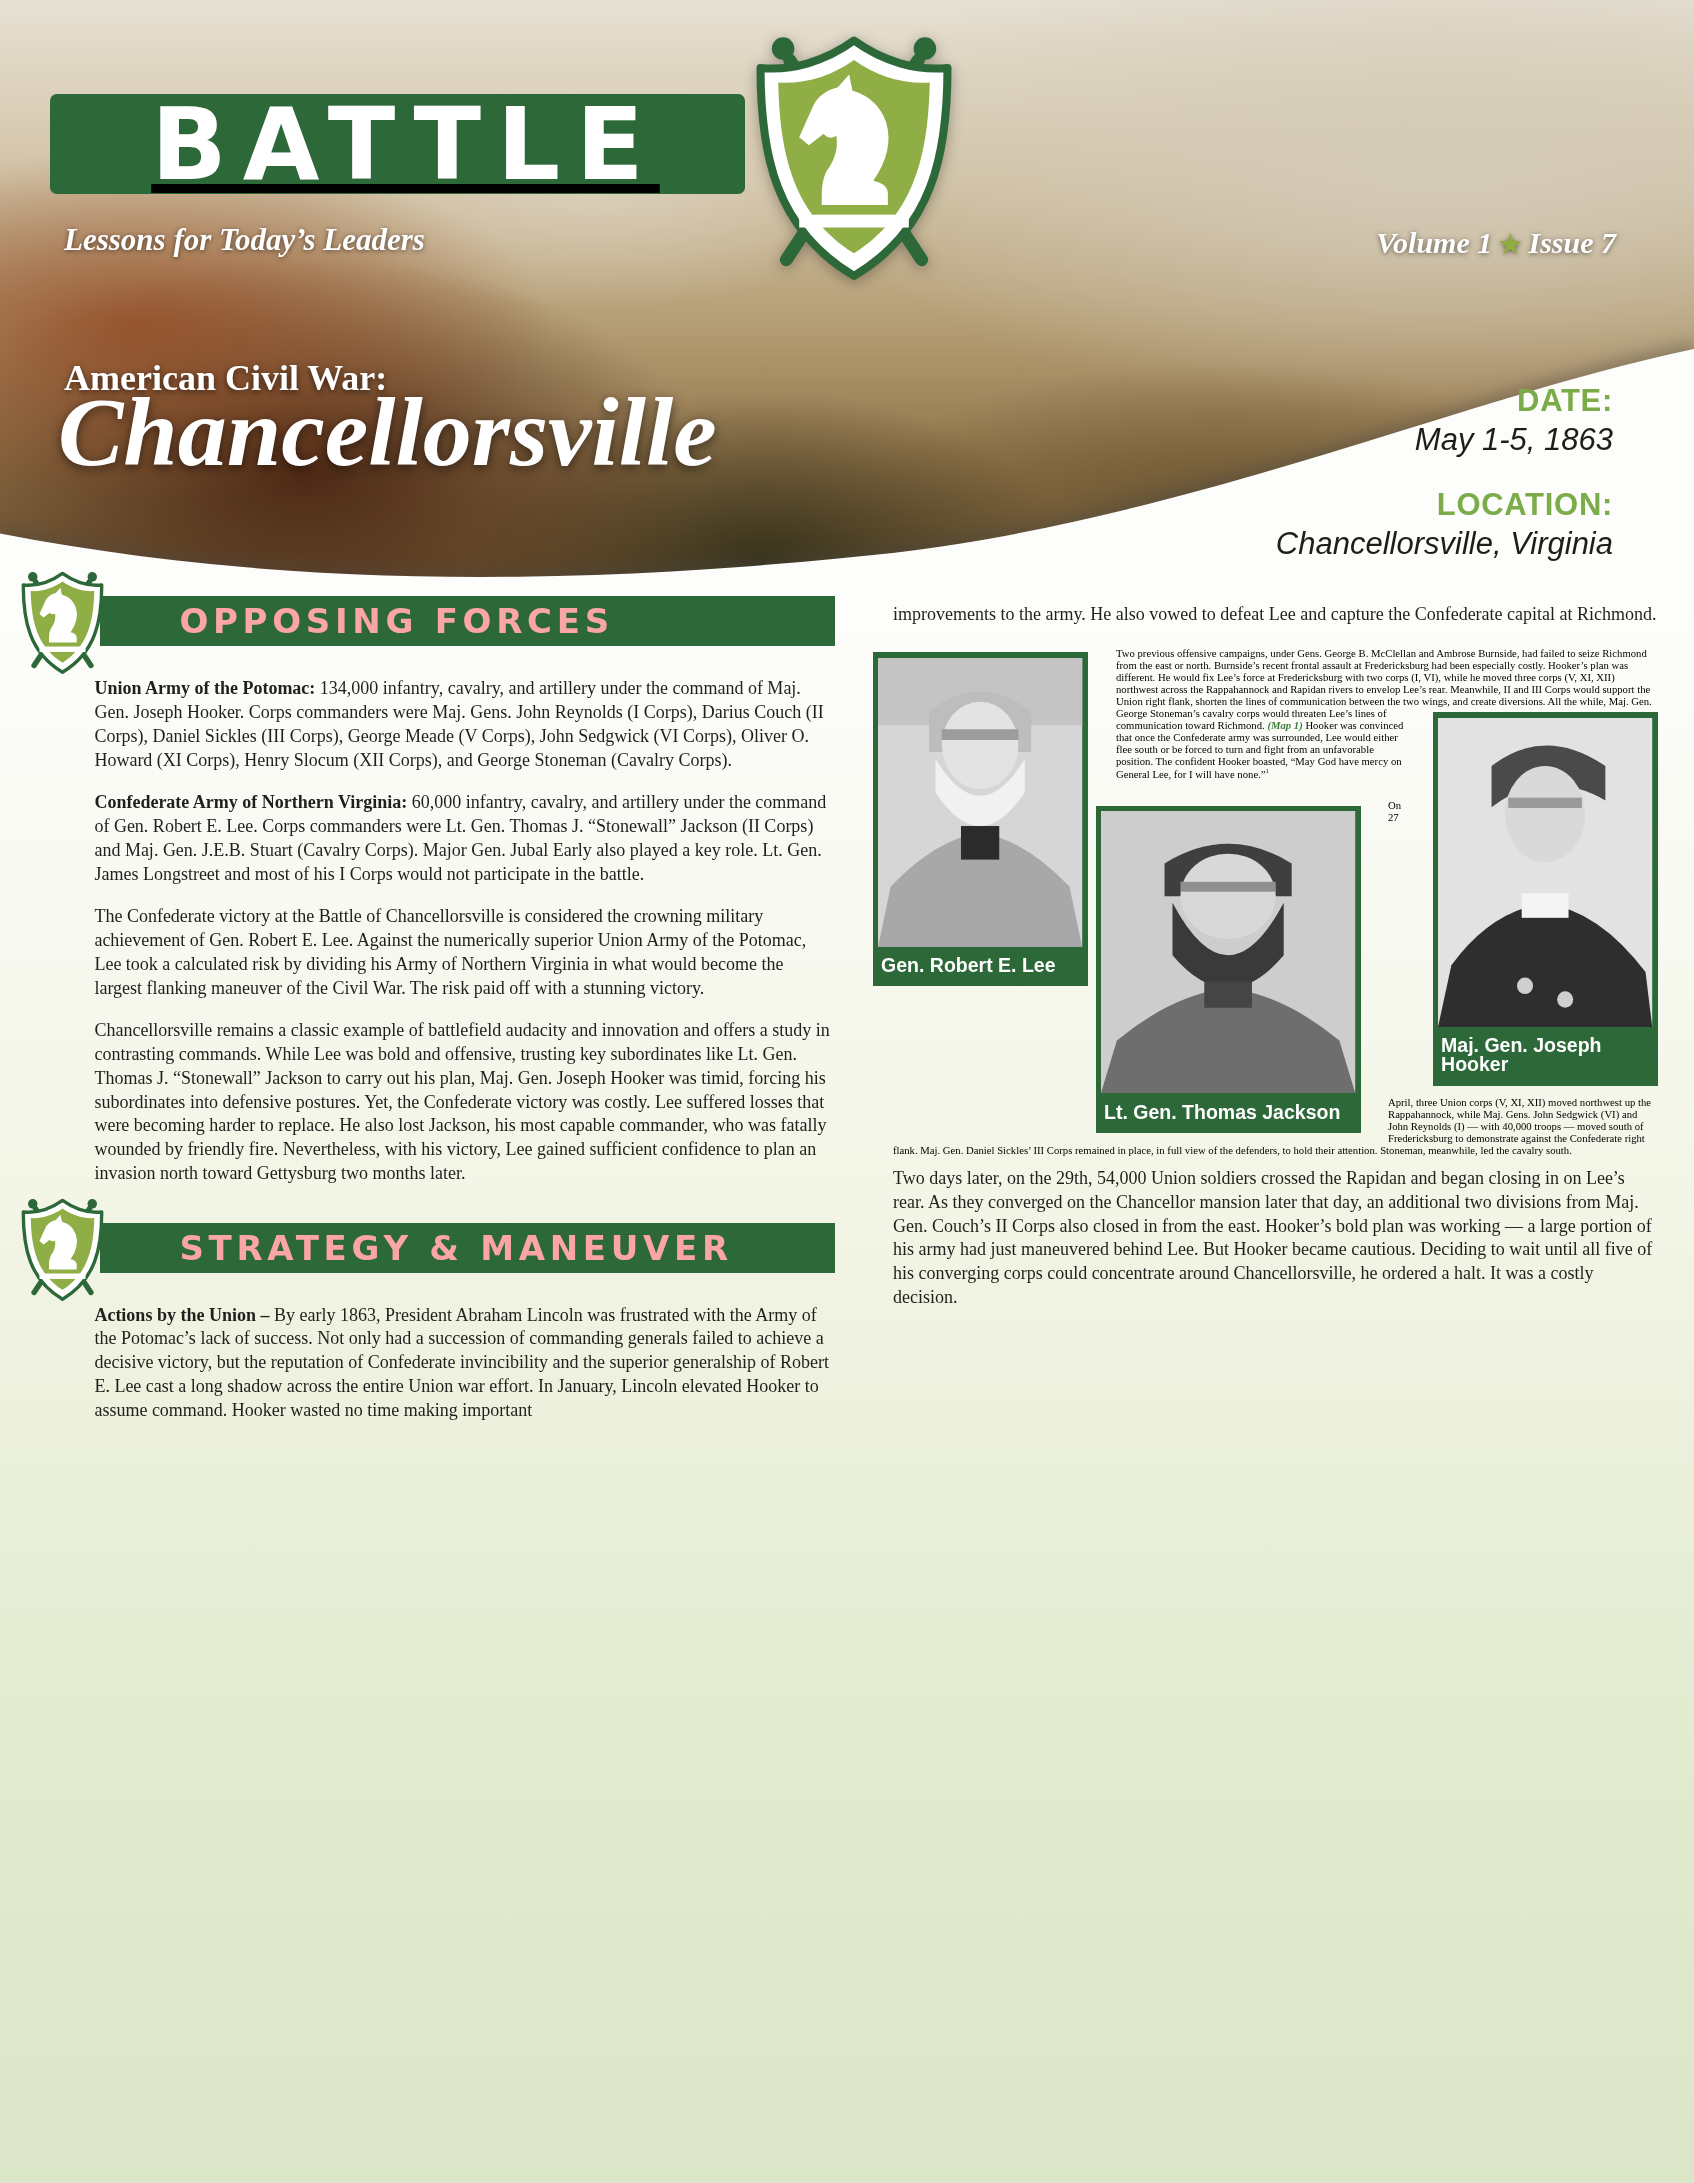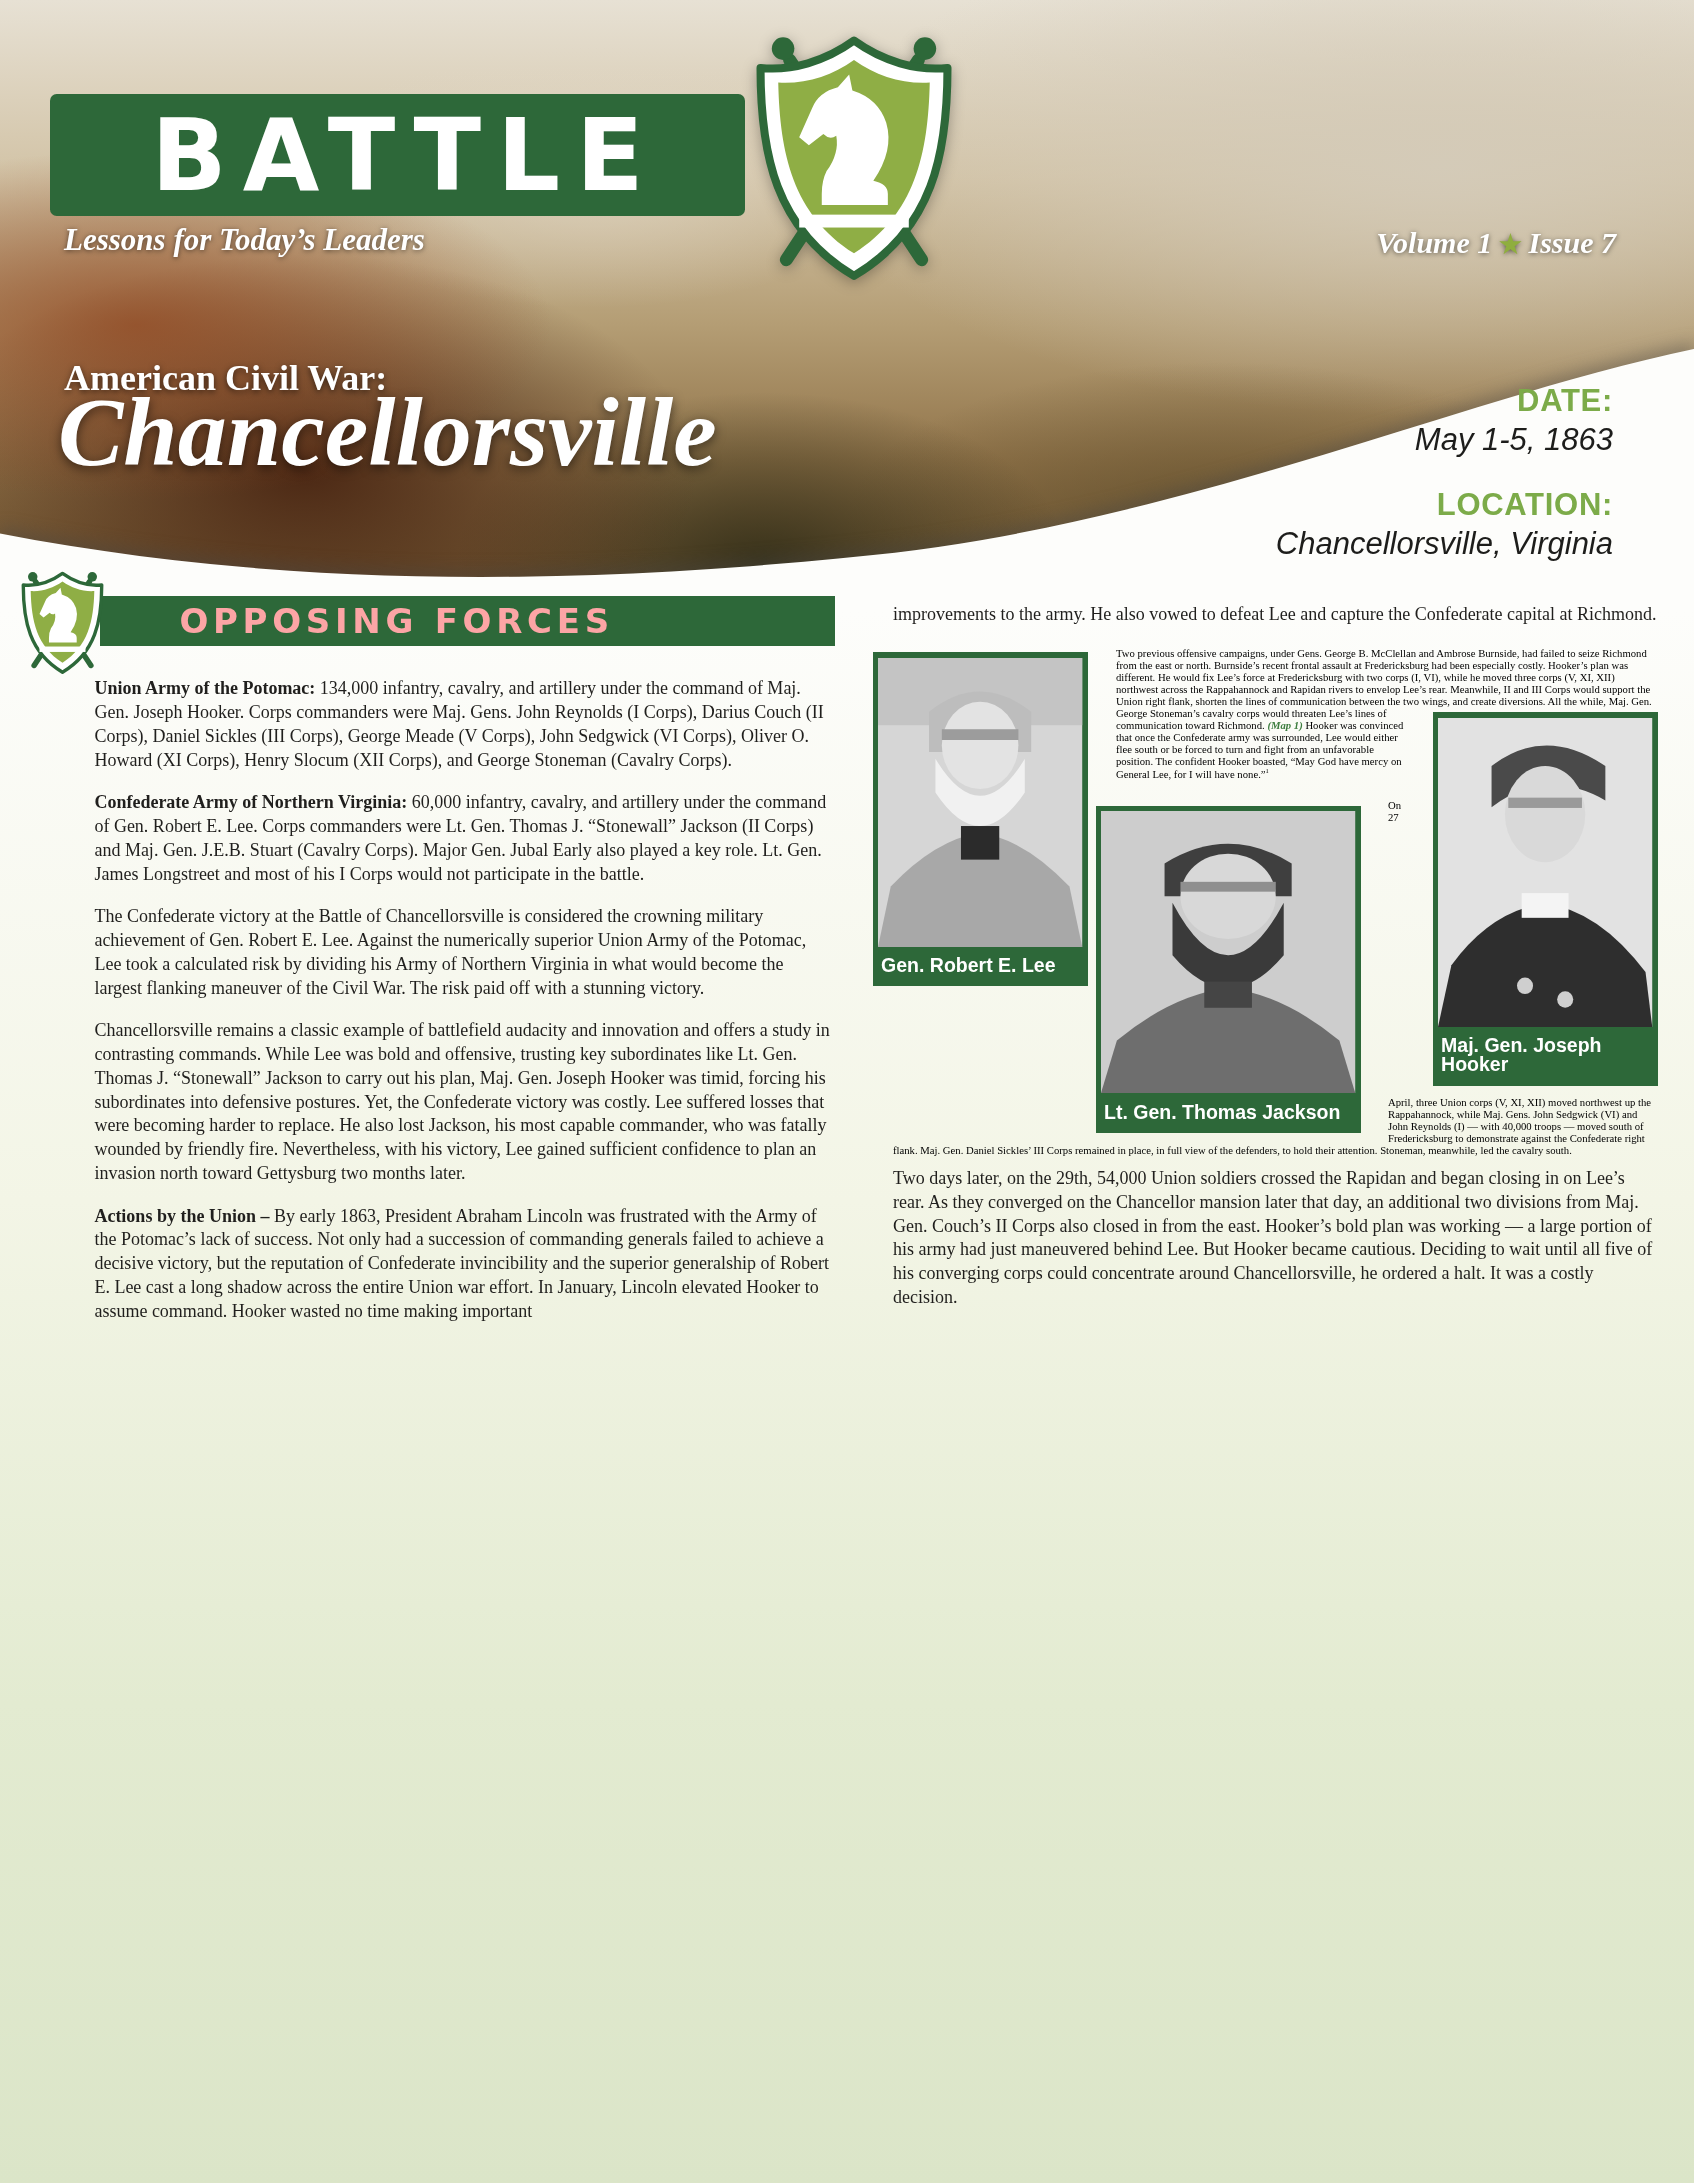--- a/index.html
+++ b/index.html
@@ -12,22 +12,22 @@
     background:
       radial-gradient(ellipse 671px 282px at 8% 55%, rgba(146,72,34,.8), rgba(146,72,34,0) 62%),
       radial-gradient(ellipse 604px 336px at 18% 80%, rgba(70,34,16,.92), rgba(70,34,16,0) 65%),
       radial-gradient(ellipse 510px 282px at 45% 95%, rgba(50,46,24,.9), rgba(50,46,24,0) 60%),
       radial-gradient(ellipse 604px 255px at 72% 88%, rgba(96,78,44,.75), rgba(96,78,44,0) 62%),
       radial-gradient(ellipse 873px 349px at 85% 28%, rgba(212,203,185,.95), rgba(212,203,185,0) 72%),
       radial-gradient(ellipse 470px 201px at 35% 30%, rgba(224,214,196,.75), rgba(224,214,196,0) 65%),
       linear-gradient(180deg,#e7e1d4 0%,#d2c3a6 30%,#b49d74 55%,#91744a 78%,#6e5430 100%);}
   .hero-curve{position:absolute;left:0;bottom:-1.3px;width:1695px;height:270px;z-index:2;}
 
-  .brand-left{position:absolute;left:50px;top:94px;width:695px;height:122px;background:#2d6839;
-    border-radius:6.7px;display:flex;align-items:center;justify-content:center;z-index:3;}
+  .brand-left{position:absolute;left:50px;top:94px;width:695px;height:100px;background:#2d6839;
+    border-radius:6.7px;display:flex;align-items:center;justify-content:center;z-index:3;text-decoration:underline;}
   .brand-right{position:absolute;left:965px;top:94px;width:639px;height:122px;background:#fff;
     border:8px solid #2d6839;border-radius:6.7px;box-sizing:border-box;
     display:flex;align-items:center;justify-content:center;z-index:3;}
   .brand-word{font-family:"DejaVu Sans",sans-serif;font-weight:800;font-size:99px;line-height:1;
     letter-spacing:16px;padding-left:16px;white-space:nowrap;}
   .brand-left .brand-word{color:#ffffff;}
   .brand-right .brand-word{color:#8fae3e;}
   .brand-tm{position:absolute;right:4px;bottom:1.3px;font:700 17.5px "DejaVu Sans",sans-serif;color:#8fae3e;}
   .masthead-shield{position:absolute;left:741px;top:17.5px;width:226px;height:274px;z-index:4;
     filter:drop-shadow(0 3.4px 6.7px rgba(0,0,0,.3));}
@@ -138,20 +138,28 @@
     </div>
 
     <p class="body-p"><span class="lead">Union Army of the Potomac:</span><span> 134,000 infantry, cavalry, and artillery under the command of Maj. Gen. Joseph Hooker. Corps commanders were Maj. Gens. John Reynolds (I Corps), Darius Couch (II Corps), Daniel Sickles (III Corps), George Meade (V Corps), John Sedgwick (VI Corps), Oliver O. Howard (XI Corps), Henry Slocum (XII Corps), and George Stoneman (Cavalry Corps).</span></p>
 
     <p class="body-p"><span class="lead">Confederate Army of Northern Virginia:</span><span> 60,000 infantry, cavalry, and artillery under the command of Gen. Robert E. Lee.  Corps commanders were Lt. Gen. Thomas J. “Stonewall” Jackson (II Corps) and Maj. Gen. J.E.B. Stuart (Cavalry Corps). Major Gen. Jubal Early also played a key role. Lt. Gen. James Longstreet and most of his I Corps would not participate in the battle.</span></p>
 
 
     <p class="body-p">The Confederate victory at the Battle of Chancellorsville is considered the crowning military achievement of Gen. Robert E. Lee. Against the numerically superior Union Army of the Potomac, Lee took a calculated risk by dividing his Army of Northern Virginia in what would become the largest flanking maneuver of the Civil War. The risk paid off with a stunning victory.</p>
     <p class="body-p">Chancellorsville remains a classic example of battlefield audacity and innovation and offers a study in contrasting commands. While Lee was bold and offensive, trusting key subordinates like Lt. Gen. Thomas J. “Stonewall” Jackson to carry out his plan, Maj. Gen. Joseph Hooker was timid, forcing his subordinates into defensive postures. Yet, the Confederate victory was costly. Lee suffered losses that were becoming harder to replace. He also lost Jackson, his most capable commander, who was fatally wounded by friendly fire. Nevertheless, with his victory, Lee gained sufficient confidence to plan an invasion north toward Gettysburg two months later.</p>
 
+    <div class="sec">
+      <svg class="sec-icon" viewBox="0 0 140 170">
+          <use href="#shield-sym"></use>
+        </svg>
+      <div class="sec-bar">
+          <span>STRATEGY &amp; MANEUVER</span>
+        </div>
+    </div>
 
     <p class="body-p"><span class="lead">Actions by the Union – </span><span>By early 1863, President Abraham Lincoln was frustrated with the Army of the Potomac’s lack of success. Not only had a succession of commanding generals failed to achieve a decisive victory, but the reputation of Confederate invincibility and the superior generalship of Robert E. Lee cast a long shadow across the entire Union war effort. In January, Lincoln elevated Hooker to assume command. Hooker wasted no time making important</span></p>
   </div>
 
   <div class="col-right">
 
     <p class="body-p">improvements to the army. He also vowed to defeat Lee and capture the Confederate capital at Richmond.</p>
 
     <p class="body-p">
       </p><figure class="portrait fl-lee">

